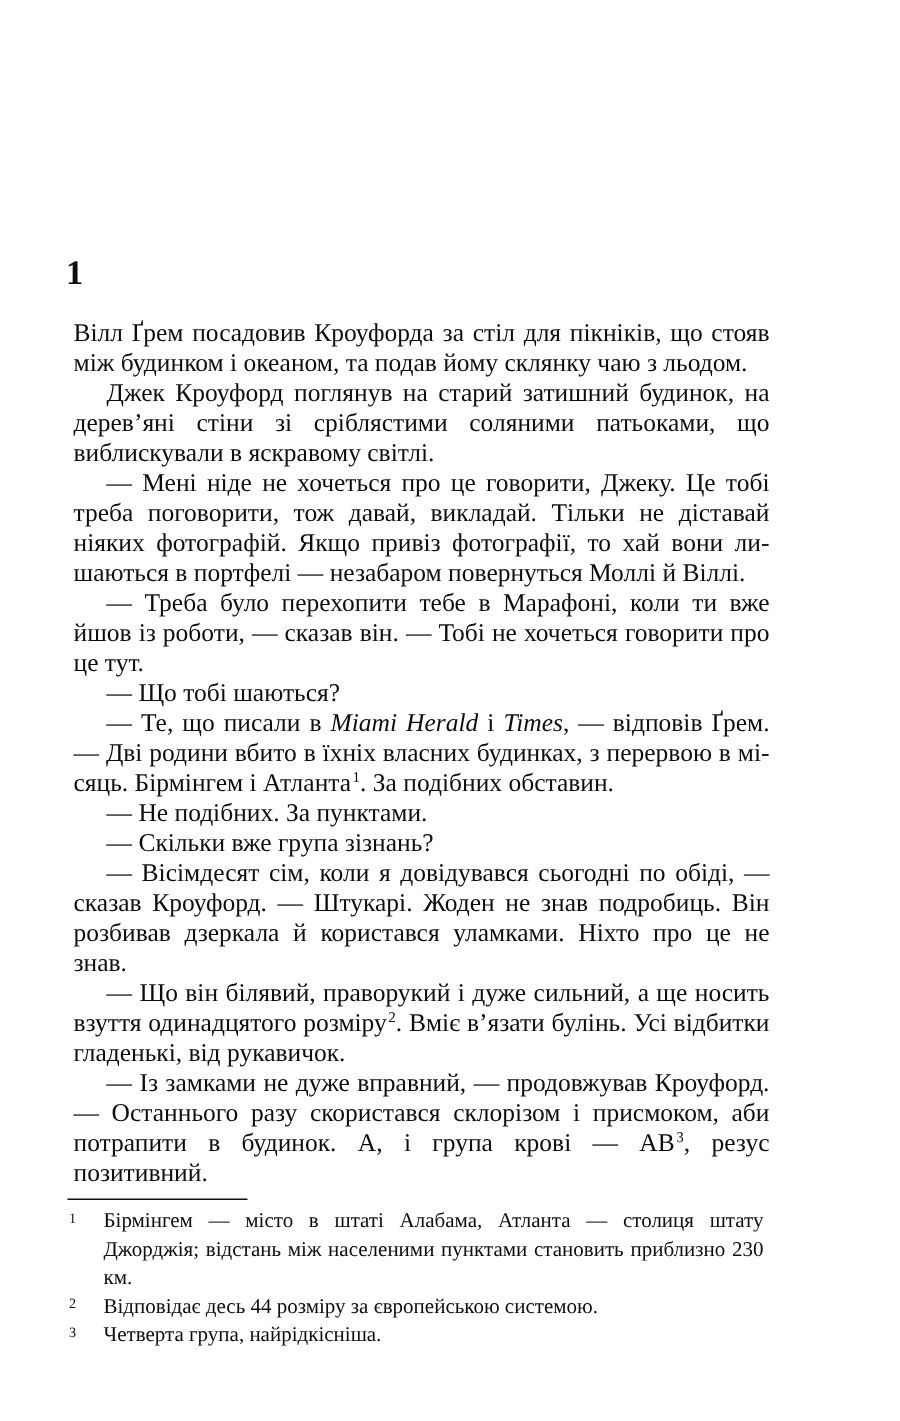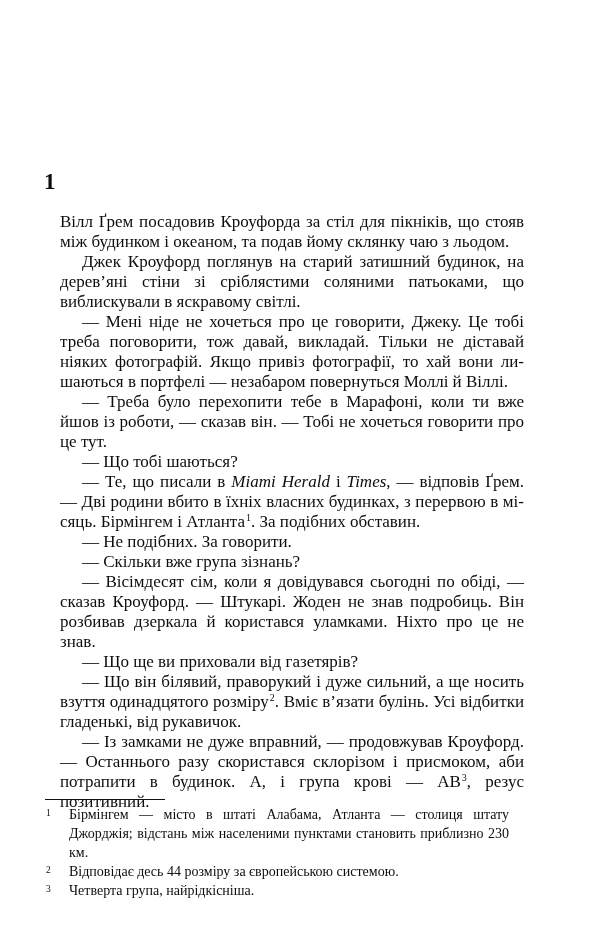--- a/index.html
+++ b/index.html
@@ -18,21 +18,21 @@
   .chapter-number {
     position: absolute;
     left: 44px;
     top: 170px;
     font-size: 23px;
     font-weight: 700;
     line-height: 1;
   }
   .body-text {
     position: absolute;
-    left: 60px;
+    left: 49px;
     top: 212px;
     width: 464px;
     font-size: 17px;
     line-height: 20px;
     text-align: justify;
     hyphens: manual;
   }
   .body-text p {
     margin: 0;
     padding: 0;
@@ -83,24 +83,23 @@
 <div class="page">
   <div class="chapter-number">1</div>
 
   <div class="body-text" id="body-text">
       <p class="no-indent"><span>Вілл Ґрем посадовив Кроуфорда за стіл для пікніків, що стояв між будинком і океаном, та подав йому склянку чаю з льодом.</span></p>
       <p><span>Джек Кроуфорд поглянув на старий затишний будинок, на дерев’яні стіни зі сріблястими соляними патьоками, що виблискували в яскравому світлі.</span></p>
       <p><span>— Мені ніде не хочеться про це говорити, Джеку. Це тобі треба поговорити, тож давай, викладай. Тільки не діставай ніяких фотографій. Якщо привіз фотографії, то хай вони ли­шаються в портфелі — незабаром повернуться Моллі й Віллі.</span></p>
       <p><span>— Треба було перехопити тебе в Марафоні, коли ти вже йшов із роботи, — сказав він. — Тобі не хочеться говорити про це тут.</span></p>
       <p><span>— Що тобі шаються?</span></p>
       <p><span>— Те, що писали в </span><i>Miami Herald</i><span> і </span><i>Times</i><span>, — відповів Ґрем. — Дві родини вбито в їхніх власних будинках, з перервою в мі­сяць. Бірмінгем і Атланта</span><sup class="fnref">1</sup><span>. За подібних обставин.</span></p>
-      <p><span>— Не подібних. За говорити.</span></p>
+      <p><span>— Не подібних. За пунктами.</span></p>
       <p><span>— Скільки вже група зізнань?</span></p>
       <p><span>— Вісімдесят сім, коли я довідувався сьогодні по обіді, — сказав Кроуфорд. — Штукарі. Жоден не знав подробиць. Він розбивав дзеркала й користався уламками. Ніхто про це не знав.</span></p>
-      <p><span>— Що ще ви приховали від газетярів?</span></p>
       <p><span>— Що він білявий, праворукий і дуже сильний, а ще носить взуття одинадцятого розміру</span><sup class="fnref">2</sup><span>. Вміє в’язати булінь. Усі від­битки гладенькі, від рукавичок.</span></p>
       <p><span>— Із замками не дуже вправний, — продовжував Кроу­форд. — Останнього разу скористався склорізом і присмо­ком, аби потрапити в будинок. А, і група крові — АВ</span><sup class="fnref">3</sup><span>, резус позитивний.</span></p>
     </div>
 
   <div class="footnotes">
     <div class="footnote-separator"></div>
     <div id="footnote-list">
         <div class="footnote"><span class="fn-marker">1</span><span>Бірмінгем — місто в штаті Алабама, Атланта — столиця штату Джорджія; відстань між населеними пунктами становить приблизно 230 км.</span></div>
         <div class="footnote"><span class="fn-marker">2</span><span>Відповідає десь 44 розміру за європейською системою.</span></div>
         <div class="footnote"><span class="fn-marker">3</span><span>Четверта група, найрідкісніша.</span></div>

